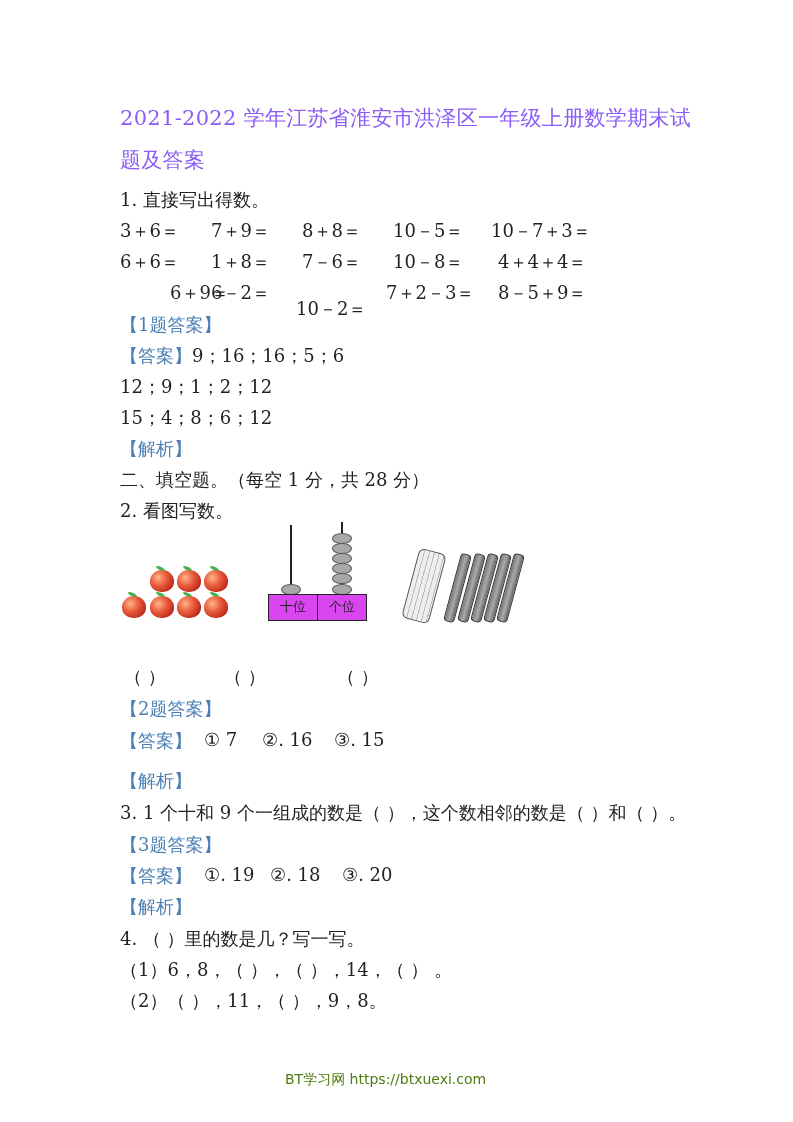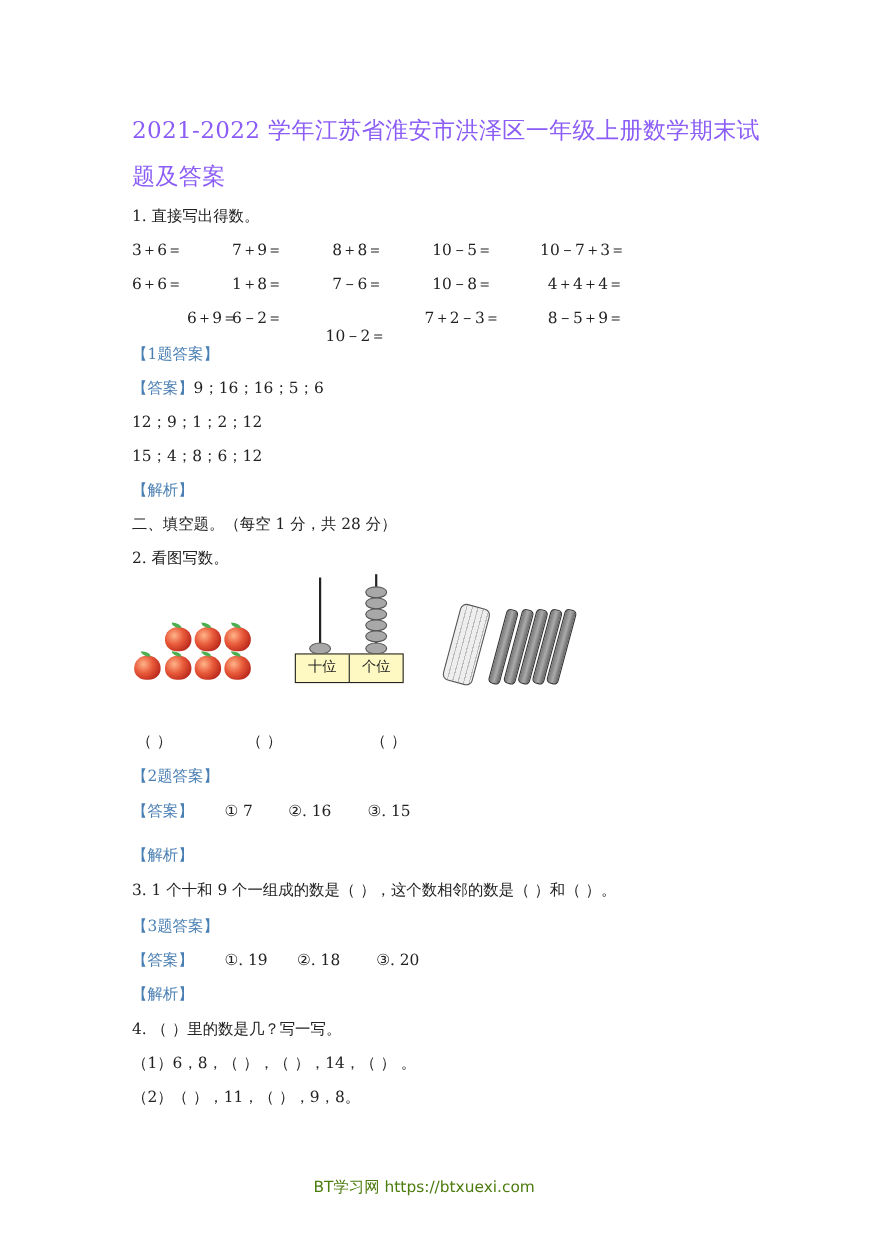--- a/index.html
+++ b/index.html
@@ -1,29 +1,29 @@
 <!DOCTYPE html>
 <html><head>
 <meta charset="utf-8">
 <style>
   html, body { margin: 0; padding: 0; background: #ffffff; }
   body { width: 793px; height: 1122px; position: relative; overflow: hidden;
          font-family: "DejaVu Serif", "Liberation Serif", serif; color: #222; }
   .abs { position: absolute; white-space: nowrap; }
   .title { font-size: 21px; color: #8b5cf6; letter-spacing: 0.3px; }
-  .txt { font-size: 14px; color: #222; }
+  .txt { font-size: 18px; color: #222; }
   .blue { color: #4a7fb3; }
   .footer { font-family: "DejaVu Sans", "Liberation Sans", sans-serif; font-size: 14px; color: #4d7c0f; }
   .apple { position: absolute; width: 24px; height: 22px; border-radius: 50% 50% 45% 45%;
            background: radial-gradient(circle at 35% 35%, #ffb48a 0%, #e85a3a 40%, #b8261a 80%, #8a1a10 100%); }
   .apple .leaf { position: absolute; top: -4px; left: 6px; width: 9px; height: 5px; background: #4caf50;
                  border-radius: 0 100% 0 100%; }
   .rod { position: absolute; width: 1.5px; background: #222; }
   .bead { position: absolute; width: 18px; height: 9px; border-radius: 50%; background: #a8a8a8; border: 1px solid #555; }
-  .abacus-box { position: absolute; border: 1px solid #222; background: #fef9c3; display: flex; }
+  .abacus-box { position: absolute; border: 1px solid #222; background: #d946ef; display: flex; }
   .abacus-cell { flex: 1; text-align: center; font-family: "DejaVu Sans", sans-serif; font-size: 13px; line-height: 24px; }
   .abacus-cell + .abacus-cell { border-left: 1px solid #222; }
   .stick { position: absolute; width: 9px; height: 68px; background: linear-gradient(90deg, #777, #aaa 50%, #666);
            border: 1px solid #333; border-radius: 4px; transform: rotate(15deg); transform-origin: center; }
   .bundle { position: absolute; width: 26px; height: 70px; background: repeating-linear-gradient(90deg, #eee 0 4px, #bbb 4px 5px);
             border: 1px solid #555; border-radius: 6px; transform: rotate(15deg); }
 </style>
 </head>
 <body>
 

